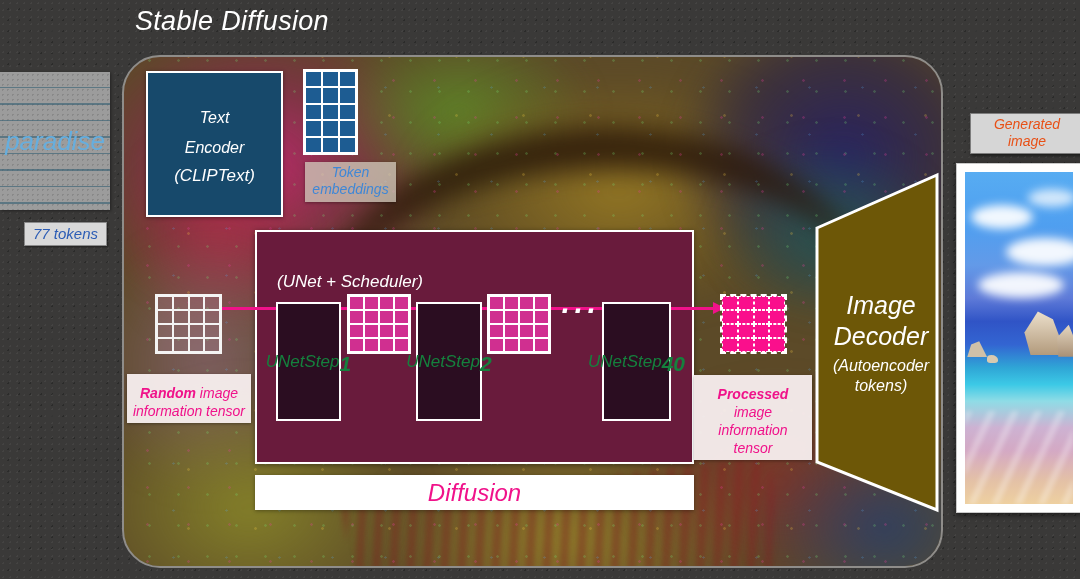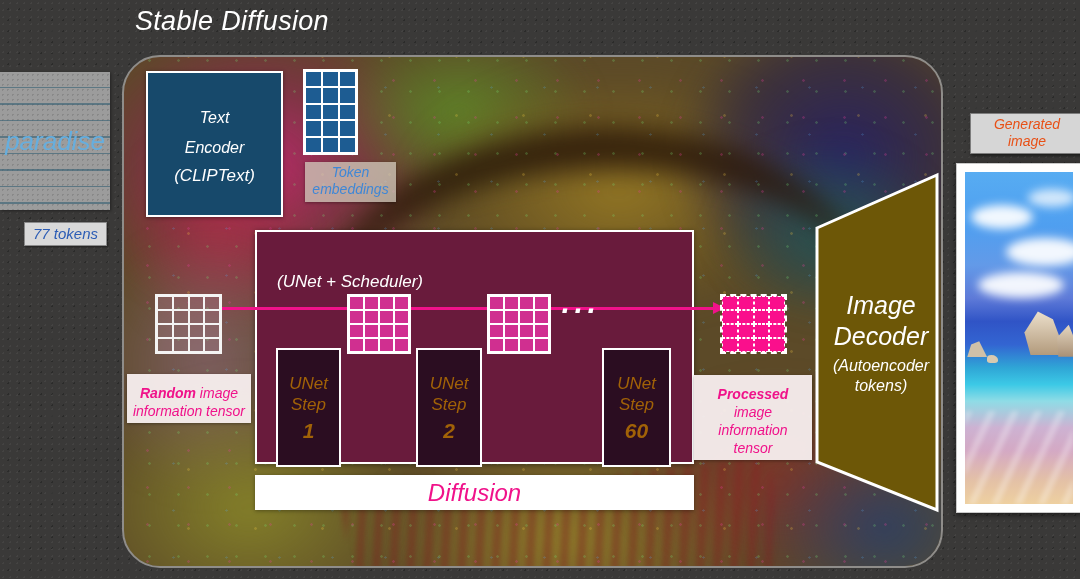--- a/index.html
+++ b/index.html
@@ -65,21 +65,21 @@
   .random-label{left:3px;top:317px;width:124px;}
   .processed-label{left:570px;top:318px;width:118px;}
   .tensor-label b{font-weight:700;}
 
   
   .creator-box{left:131px;top:173px;width:439px;height:234px;background:var(--creator-fill);
     border:2px solid #fff;box-shadow:0 1px 5px rgba(0,0,0,.4);}
   .creator-title{position:absolute;left:20px;top:9px;color:#fff;font-size:24px;font-weight:400;}
   .creator-subtitle{position:absolute;left:20px;top:40px;color:#fff;font-size:17px;}
   .unet-box{position:absolute;background:var(--unet-fill);border:2px solid #fff;z-index:4;
-    display:flex;flex-direction:column;align-items:center;justify-content:center;color:#a16207;text-align:center;margin-top:46px;}
+    display:flex;flex-direction:row;align-items:center;justify-content:center;color:#15803d;text-align:center;}
   .unet-1{left:19px;top:70px;width:65px;height:119px;}
   .unet-2{left:159px;top:70px;width:66px;height:119px;}
   .unet-50{left:345px;top:70px;width:69px;height:119px;}
   .unet-box .l{font-size:17px;line-height:21px;}
   .unet-box .n{font-size:21px;font-weight:700;margin-top:4px;}
   .dots{position:absolute;left:300px;top:62px;width:44px;color:#fff;font-size:30px;font-weight:700;
     letter-spacing:3px;z-index:4;text-align:center;}
 
   
   .flow-arrow{left:98px;top:250px;width:492px;height:3px;background:var(--pink);z-index:3;}
@@ -246,21 +246,21 @@
           <div style="background: rgb(208, 47, 144); border: 1.5px solid rgb(255, 255, 255);"></div>
           <div style="background: rgb(208, 47, 144); border: 1.5px solid rgb(255, 255, 255);"></div>
           <div style="background: rgb(208, 47, 144); border: 1.5px solid rgb(255, 255, 255);"></div>
           <div style="background: rgb(208, 47, 144); border: 1.5px solid rgb(255, 255, 255);"></div>
           <div style="background: rgb(208, 47, 144); border: 1.5px solid rgb(255, 255, 255);"></div>
         </div>
       <div class="dots">···</div>
       <div class="unet-box unet-50">
         <div class="l">UNet</div>
         <div class="l">Step</div>
-        <div class="n">60</div>
+        <div class="n">40</div>
       </div>
     </div>
 
     <div class="abs grid processed-grid" style="display: grid; grid-template-columns: repeat(4, 1fr); grid-template-rows: repeat(4, 1fr); border: 2px dashed rgb(255, 255, 255);">
         <div style="background: rgb(250, 15, 140); border: 1.5px dashed rgb(255, 255, 255);"></div>
         <div style="background: rgb(250, 15, 140); border: 1.5px dashed rgb(255, 255, 255);"></div>
         <div style="background: rgb(250, 15, 140); border: 1.5px dashed rgb(255, 255, 255);"></div>
         <div style="background: rgb(250, 15, 140); border: 1.5px dashed rgb(255, 255, 255);"></div>
         <div style="background: rgb(250, 15, 140); border: 1.5px dashed rgb(255, 255, 255);"></div>
         <div style="background: rgb(250, 15, 140); border: 1.5px dashed rgb(255, 255, 255);"></div>

